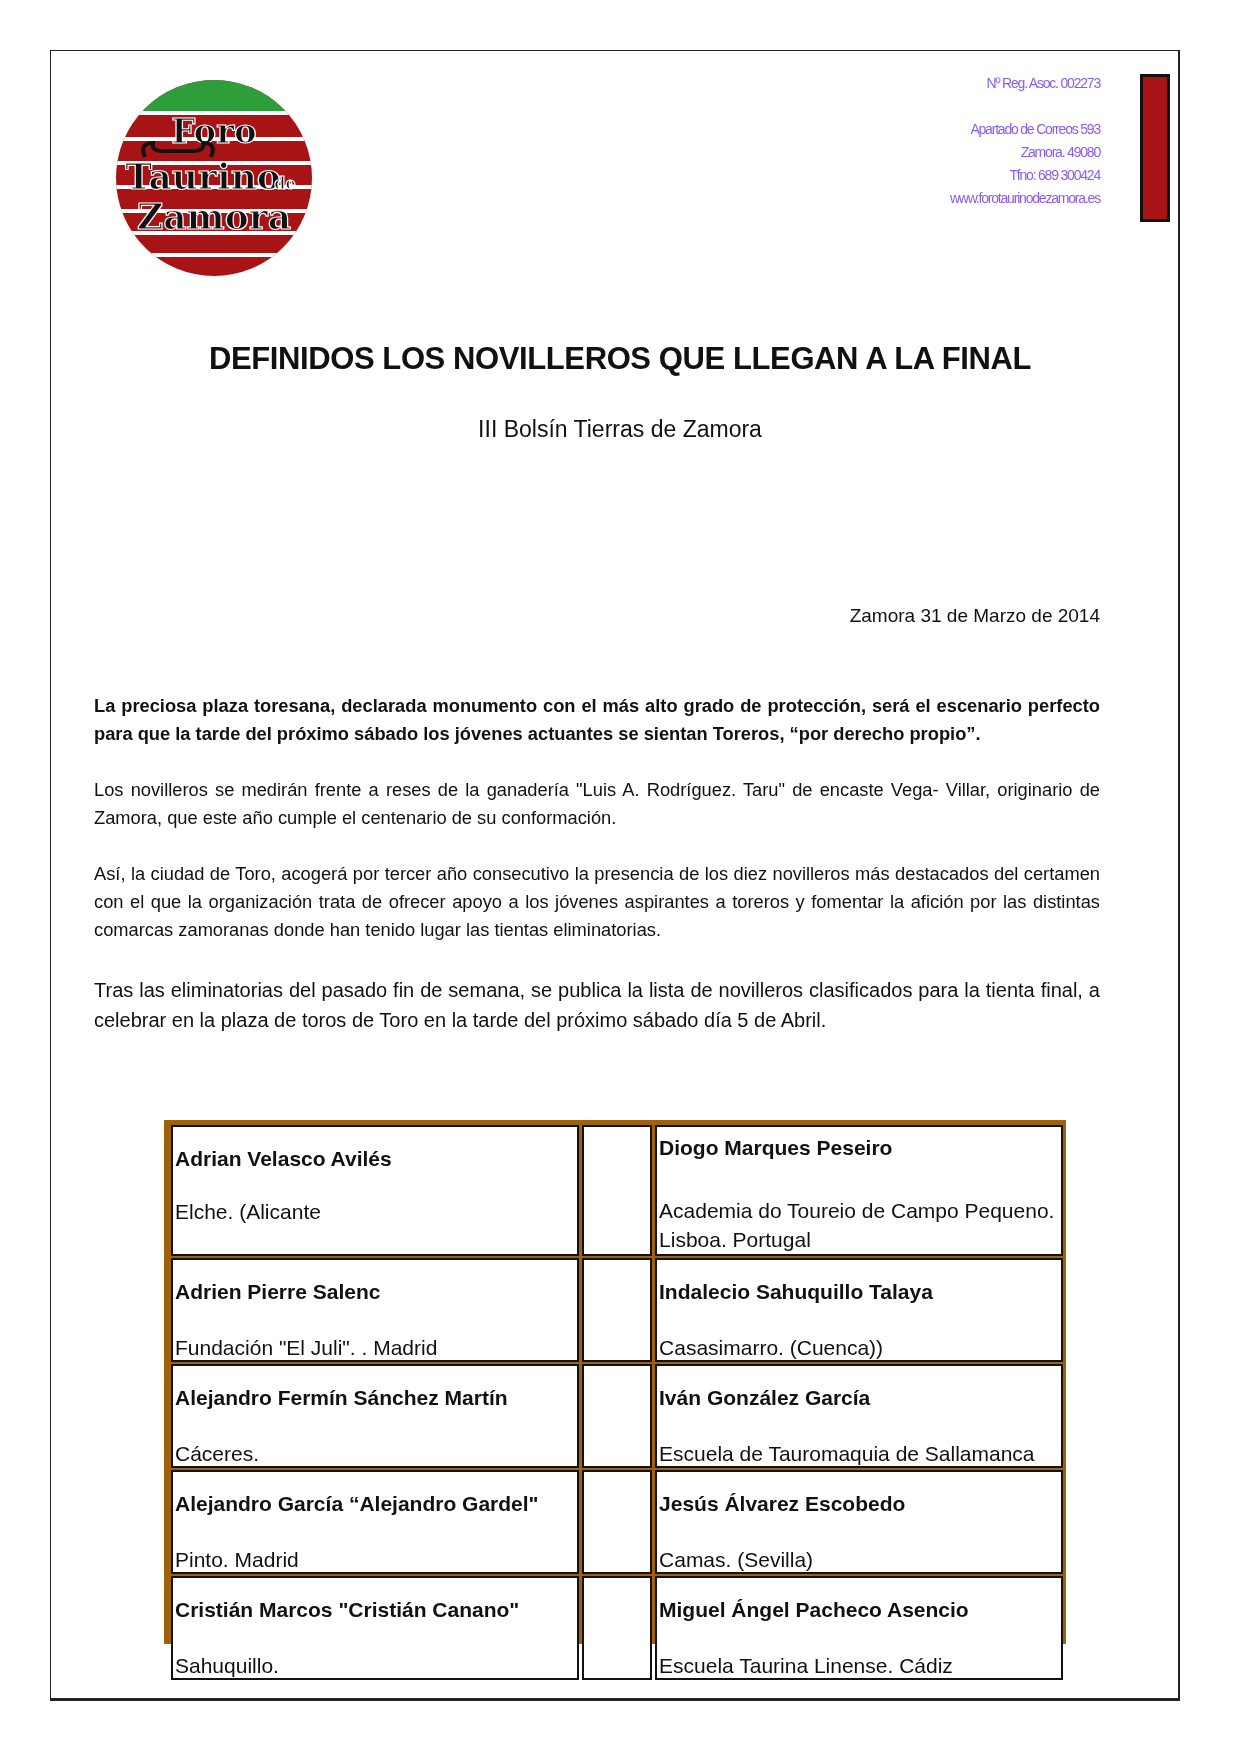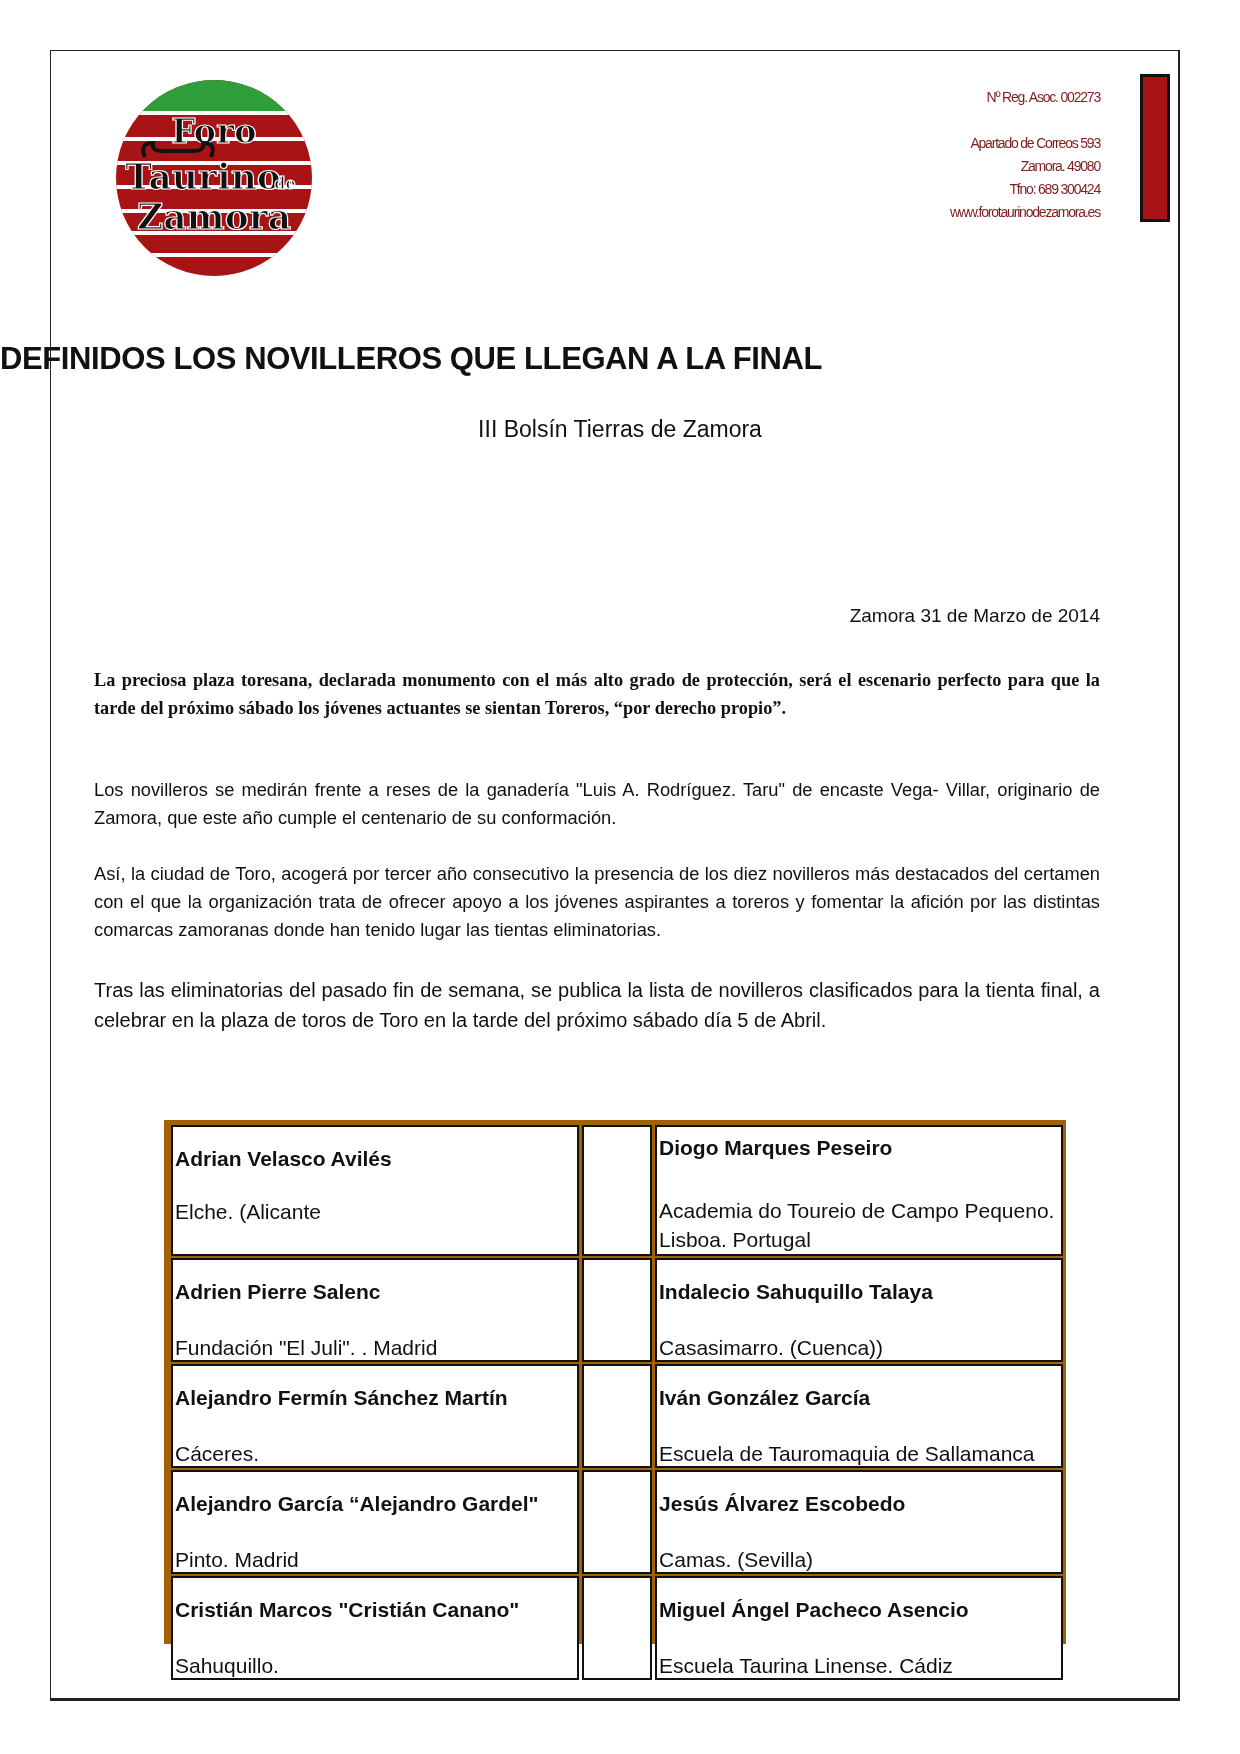--- a/index.html
+++ b/index.html
@@ -1,32 +1,32 @@
 <!DOCTYPE html>
 <html><head>
 <meta charset="utf-8">
 <style>
   html, body { margin:0; padding:0; background:#ffffff; }
   body { width:1240px; height:1754px; position:relative; overflow:hidden;
          font-family:"Liberation Sans", "DejaVu Sans", sans-serif; color:#111; }
   .page-frame { position:absolute; left:50px; top:50px; width:1130px; height:1651px;
                 border:1px solid #222; border-right-width:2px; border-bottom-width:3px; box-sizing:border-box; }
   .logo { position:absolute; left:115px; top:79px; width:198px; height:198px; }
-  .header-info { position:absolute; right:140px; top:86px; text-align:right;
-                 font-family:"Liberation Sans", sans-serif; font-size:14px; letter-spacing:-1.2px; color:#7f1d1d; line-height:23px; }
+  .header-info { position:absolute; right:140px; top:72px; text-align:right;
+                 font-family:"Liberation Sans", sans-serif; font-size:14px; letter-spacing:-1.2px; color:#8b5cf6; line-height:23px; }
   .header-info .reg { margin-bottom:23px; }
   .red-bar { position:absolute; left:1140px; top:74px; width:30px; height:148px;
              background:#a81316; border:3px solid #111; box-sizing:border-box; }
-  .title { position:absolute; left:0; width:1240px; top:341px; 
+  .title { position:absolute; left:0; width:1240px; top:341px; text-align:center;
            font-weight:bold; font-size:31px; letter-spacing:-0.4px; }
   .subtitle { position:absolute; left:0; width:1240px; top:416px; text-align:center;
               font-weight:normal; font-size:23px; }
   .date { position:absolute; right:140px; top:605px; font-size:19px; }
   .para { position:absolute; left:94px; width:1006px; font-size:18.3px; line-height:28px; text-align:justify; }
-  .p1 { top:666px; font-weight:bold;font-family:Liberation Serif, serif; }
+  .p1 { top:692px; font-weight:bold; }
   .p2 { top:776px; }
   .p3 { top:860px; }
   .p4 { top:975px; font-size:20px; line-height:30px; }
   .table-wrap { position:absolute; left:164px; top:1120px; width:902px; height:524px; background:#a16207; }
   table.novilleros { position:absolute; left:4px; top:3px; border-collapse:separate; border-spacing:3px 2px; }
   table.novilleros td { border:2px solid #111; vertical-align:top; padding:0 2px; font-size:21px; box-sizing:border-box; background:#fff; }
   td.c1 { width:411px; }
   td.c2 { width:71px; }
   td.c3 { width:411px; }
   .nm { font-weight:bold; display:block; }

